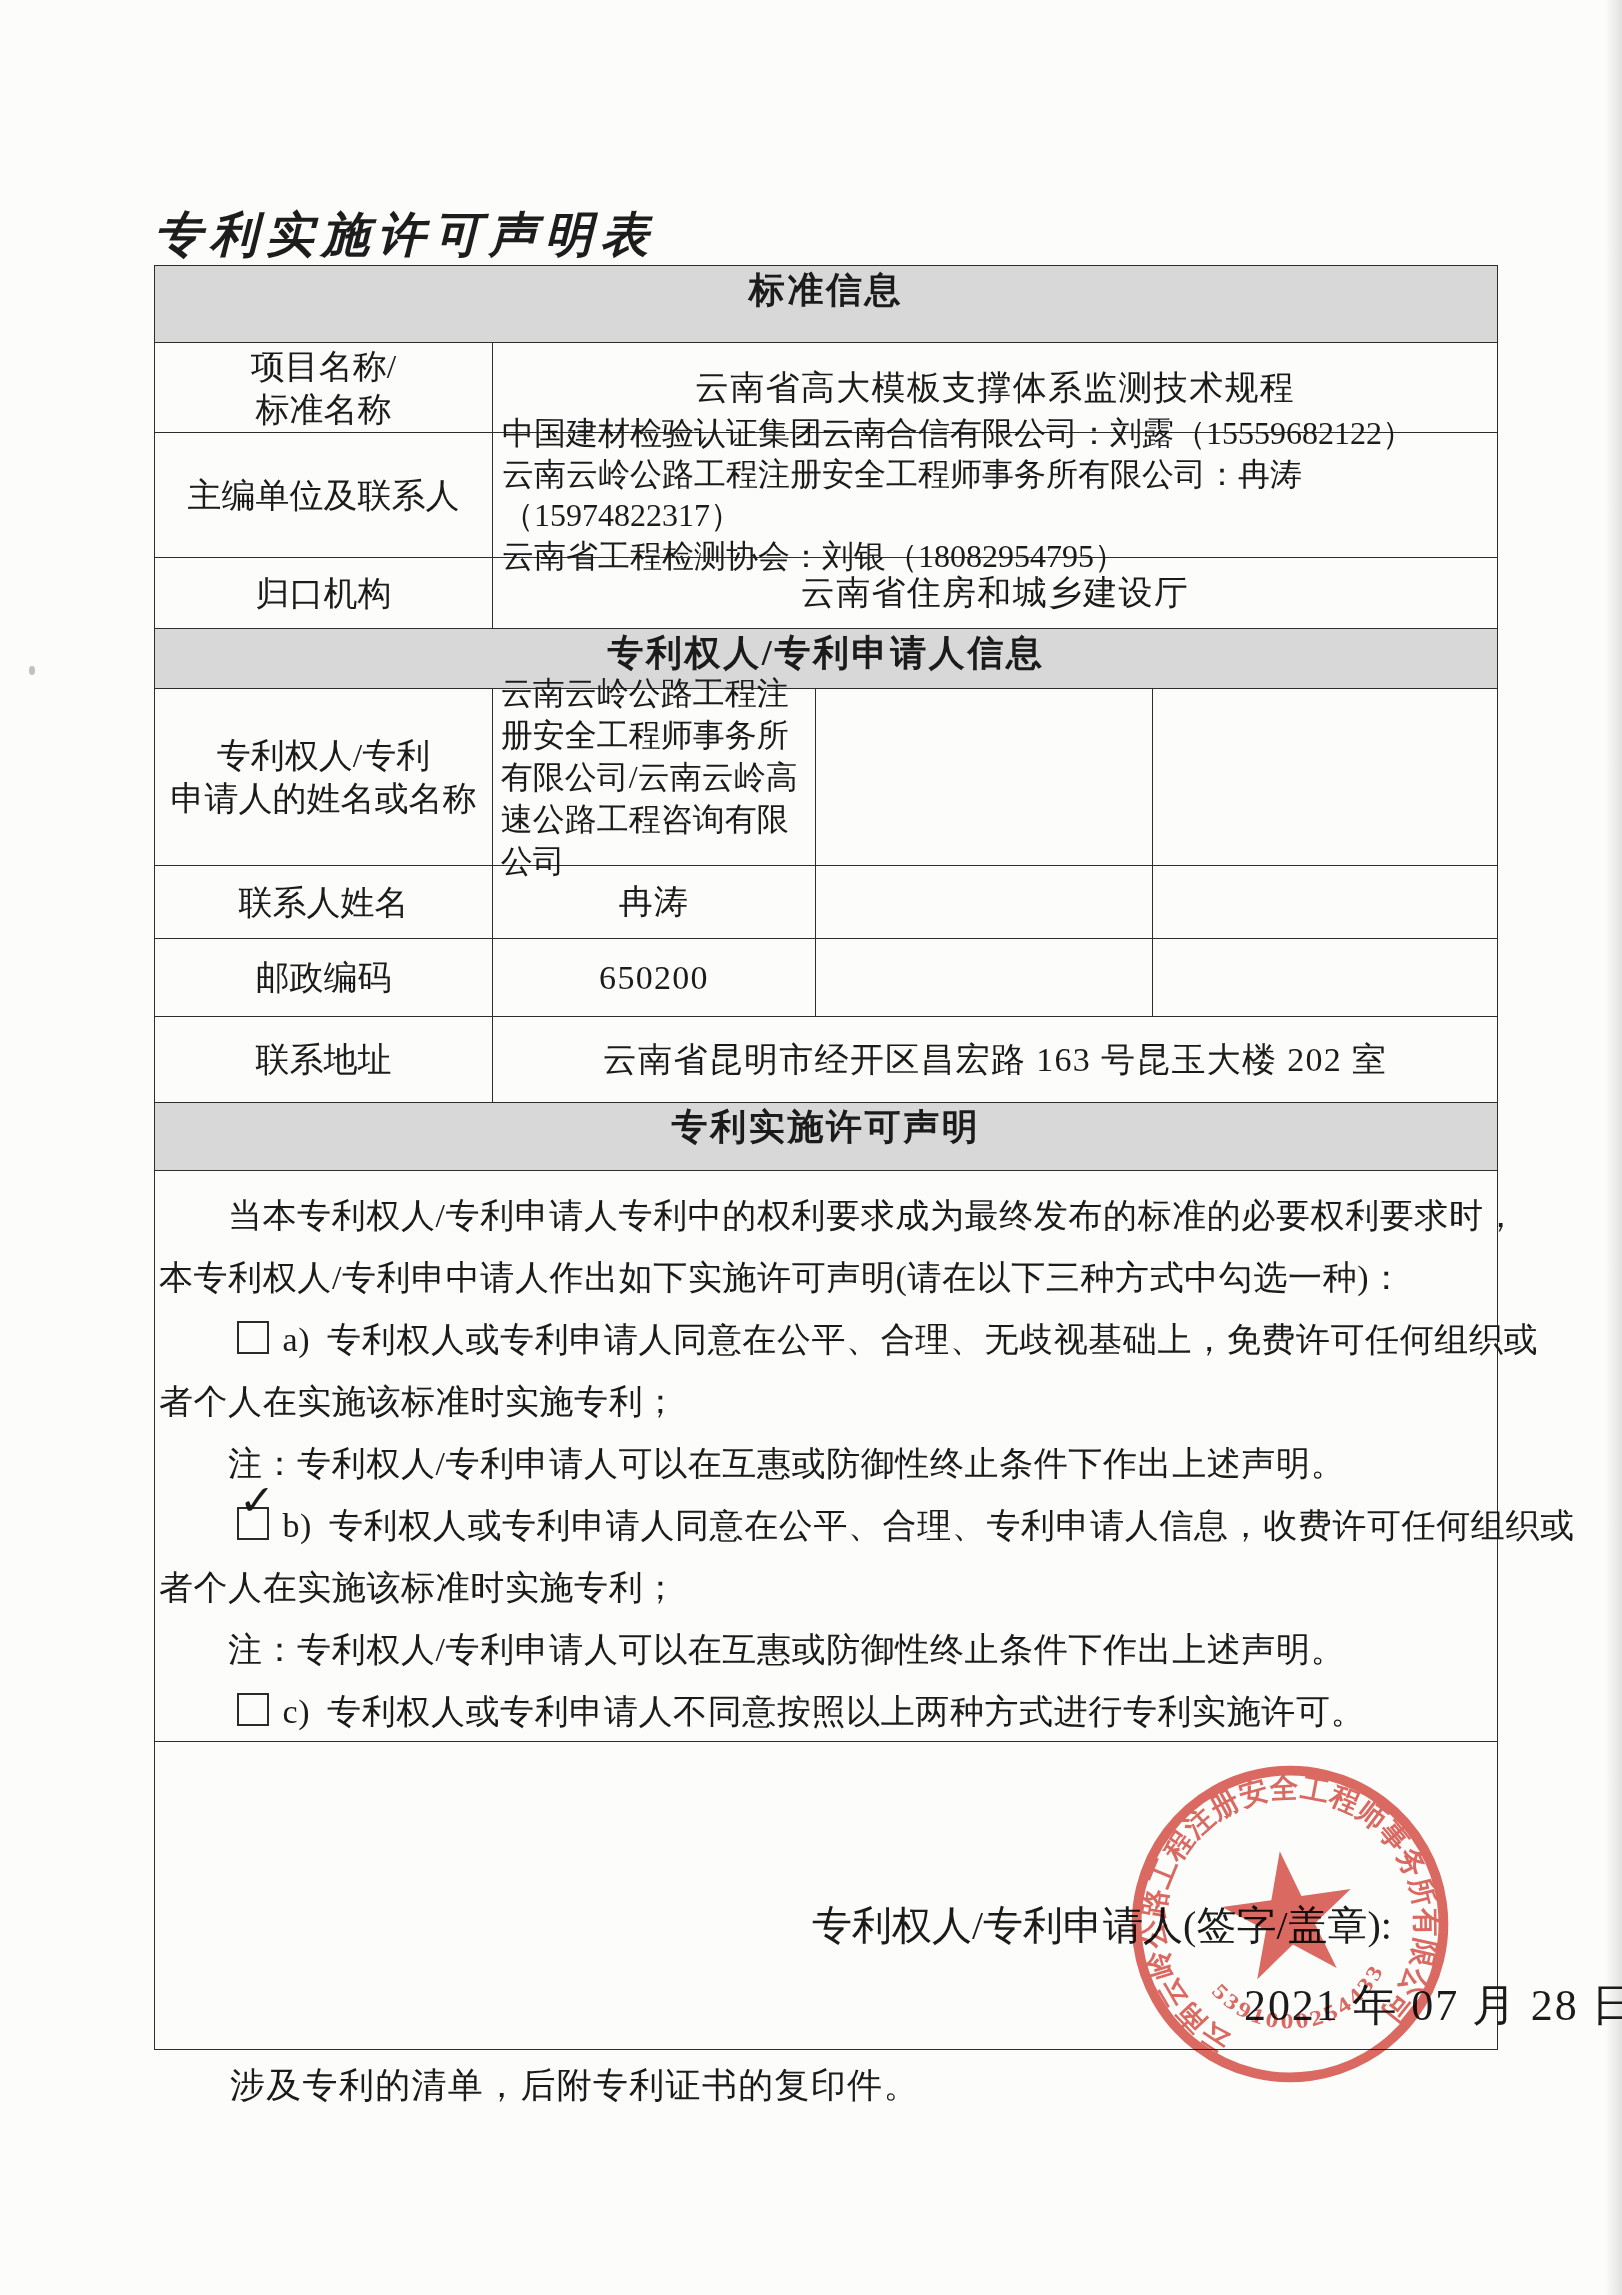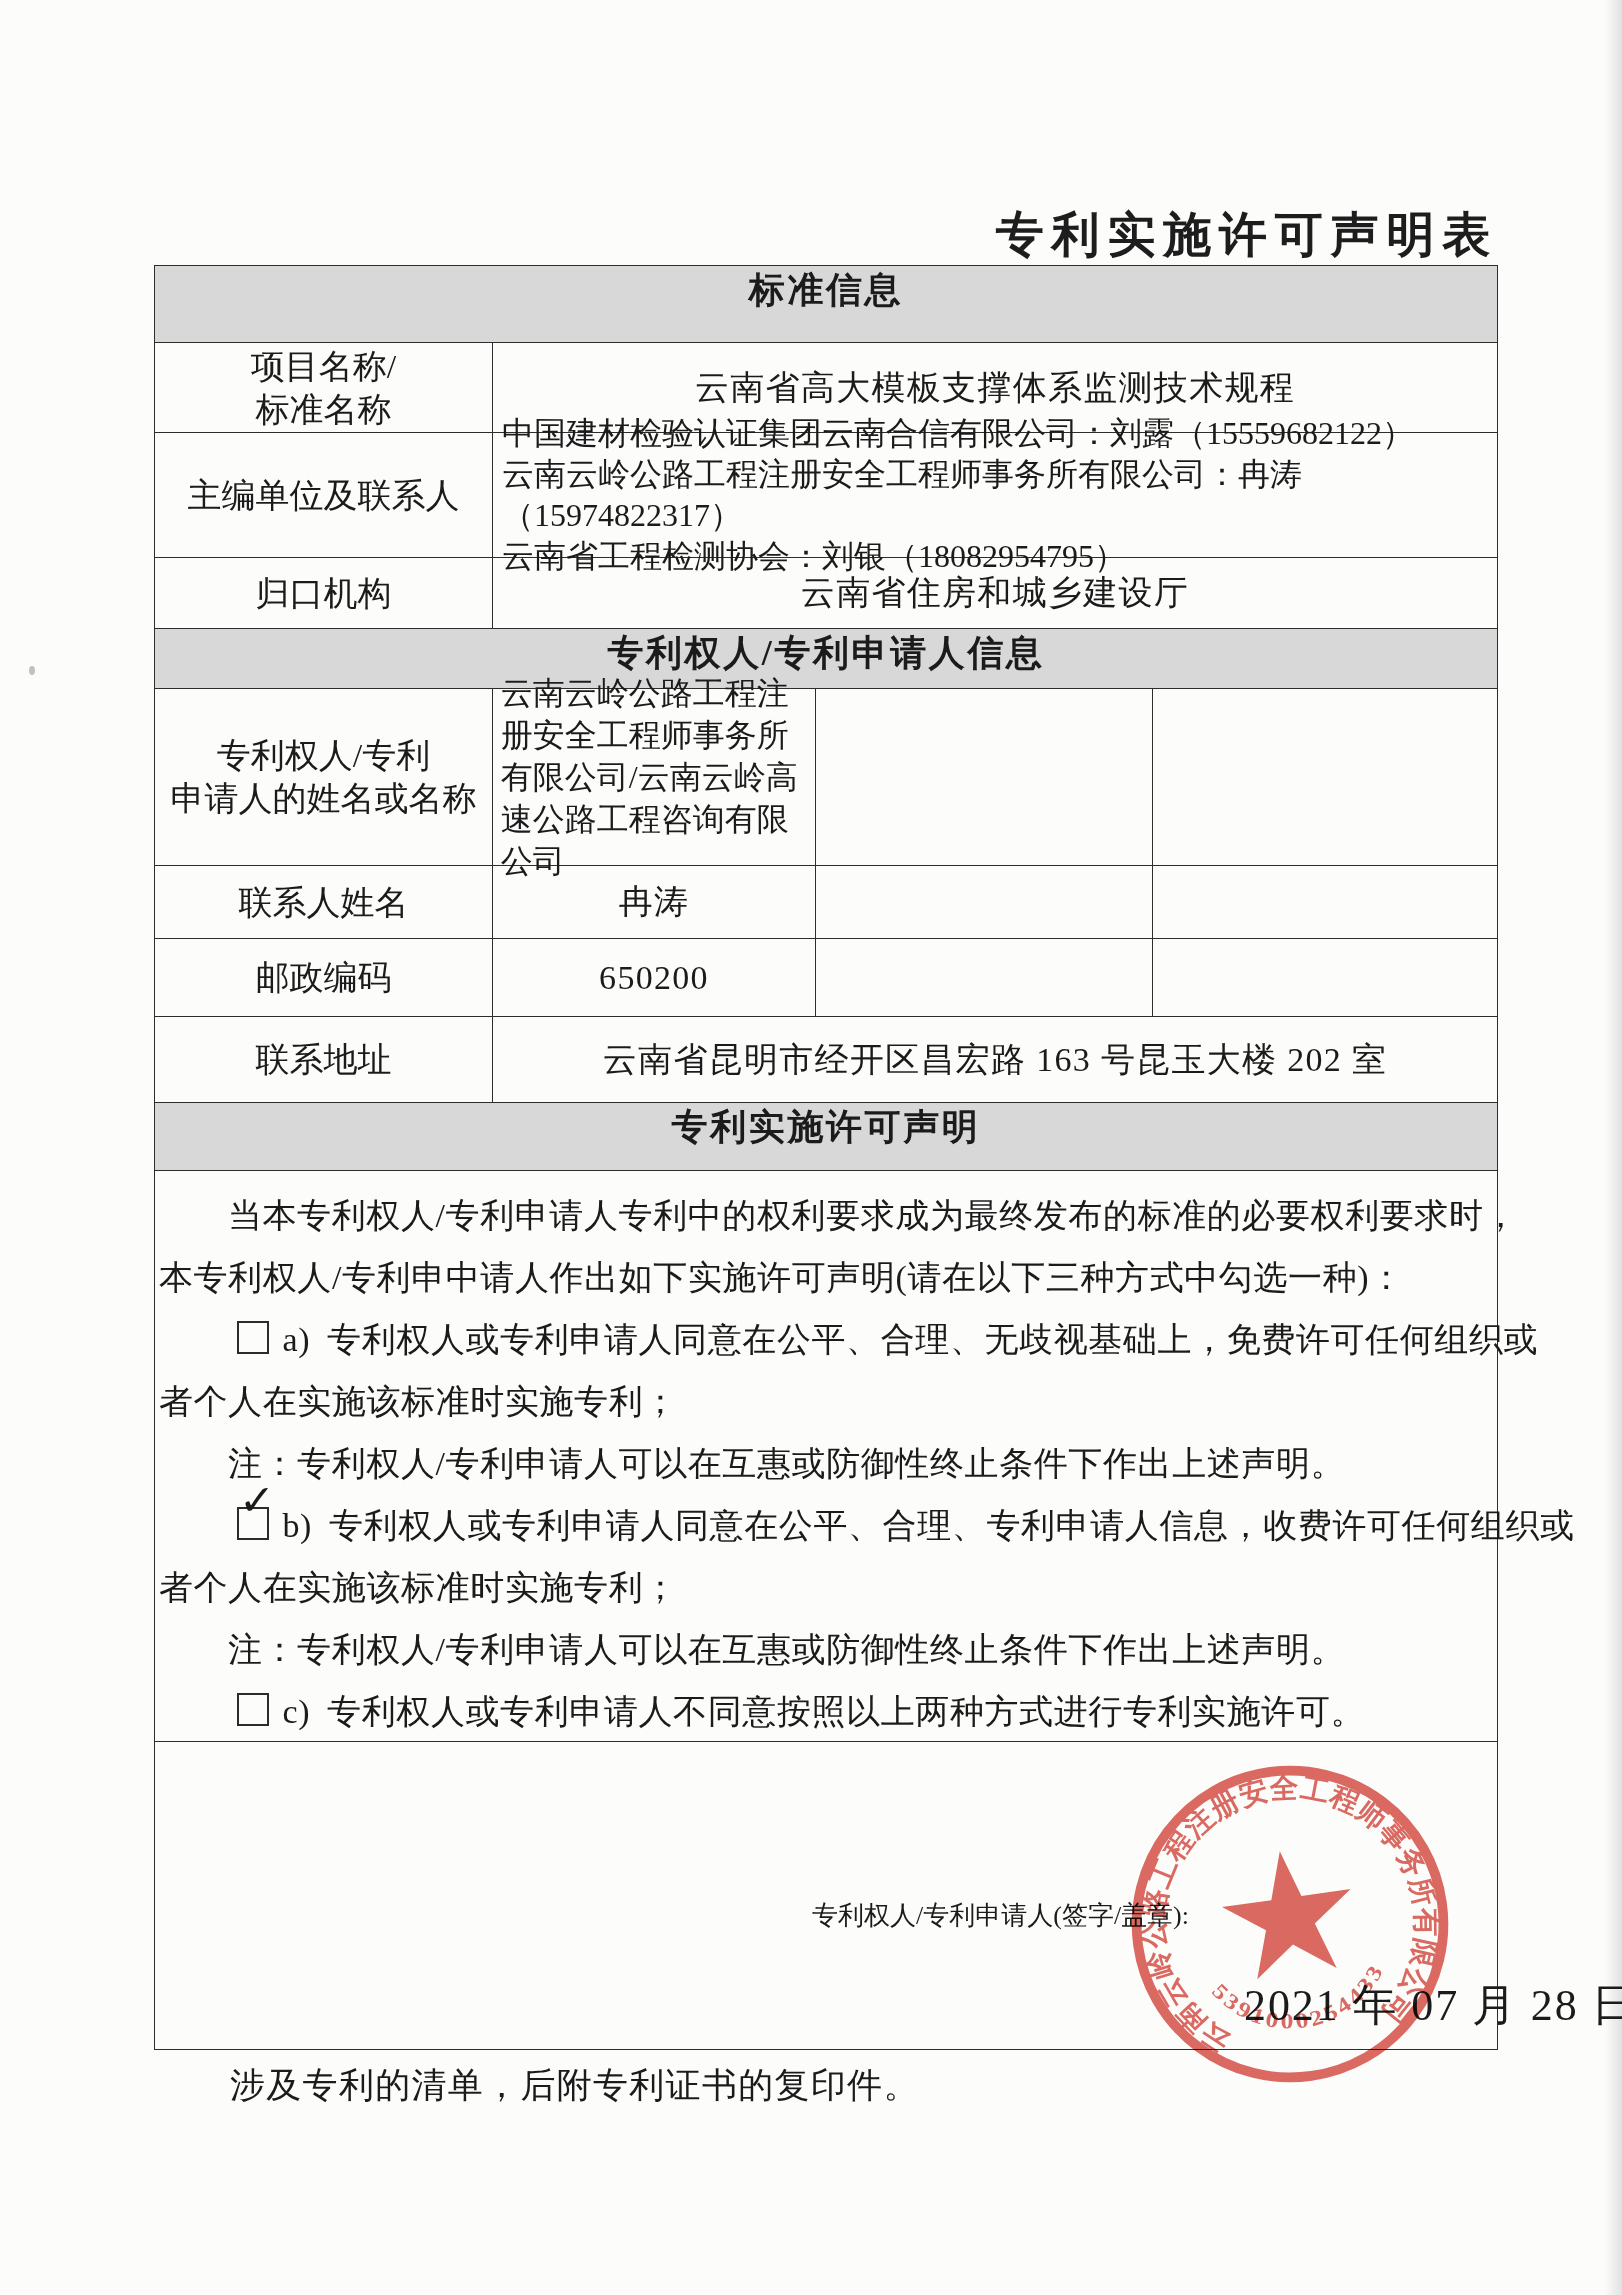--- a/index.html
+++ b/index.html
@@ -10,22 +10,22 @@
     font-family:"Liberation Serif","DejaVu Serif",serif;
     color:#1b1b1b;
     overflow:hidden;
   }
   .scan-edge{position:absolute;right:0;top:0;width:18px;height:100%;
     background:linear-gradient(to right, rgba(0,0,0,0), rgba(110,110,110,.20));}
   .speck{position:absolute;left:28.6px;top:666px;width:6.5px;height:9px;border-radius:50%;
     background:#8f8f8f;opacity:.55;}
   .title{
     position:absolute;left:154px;top:203px;width:1344px;
-    margin:0;text-align:right;
-    font-size:48px;font-weight:bold;letter-spacing:7.8px;color:#1d1d1d;
+    margin:0;text-align:left;
+    font-size:48px;font-weight:bold;letter-spacing:7.8px;color:#1d1d1d;font-style:italic;
   }
   .ftable{
     position:absolute;left:154px;top:265px;width:1344px;height:1785px;
     border:1.9px solid #2d2d2d;box-sizing:border-box;
     display:flex;flex-direction:column;
   }
   .row{display:flex;box-sizing:border-box;border-bottom:1.3px solid #2d2d2d;flex:0 0 auto;}
   .row:last-child{border-bottom:none;}
   .sec-head{
     background:#d8d8d8;
@@ -52,21 +52,21 @@
     display:inline-block;width:28.6px;height:28.6px;border:2.6px solid #2b2b2b;
     vertical-align:-2.6px;margin-right:13px;position:relative;background:transparent;
   }
   .cbox .mark{
     position:absolute;left:0px;top:-30px;
     font-size:43px;font-weight:bold;line-height:43px;color:#1b1b1b;
     font-family:"DejaVu Sans",sans-serif;
   }
   .opt{display:inline-block;margin-right:17px;font-size:34px;}
   .sig-cell{position:relative;display:block;overflow:visible;}
-  .sig-label{position:absolute;left:657px;top:156px;font-size:26px;white-space:nowrap;}
+  .sig-label{position:absolute;left:657px;top:156px;font-size:40px;white-space:nowrap;}
   .sig-date{position:absolute;left:1089px;top:234px;font-size:44px;letter-spacing:1.9px;white-space:nowrap;z-index:3;}
   .stamp{
     position:absolute;left:953px;top:0px;width:364px;height:364px;
     z-index:4;opacity:.82;mix-blend-mode:multiply;
     transform:rotate(-8deg);
   }
   .footnote{
     position:absolute;left:230px;top:2062px;
     font-size:35px;letter-spacing:1.3px;
   }

